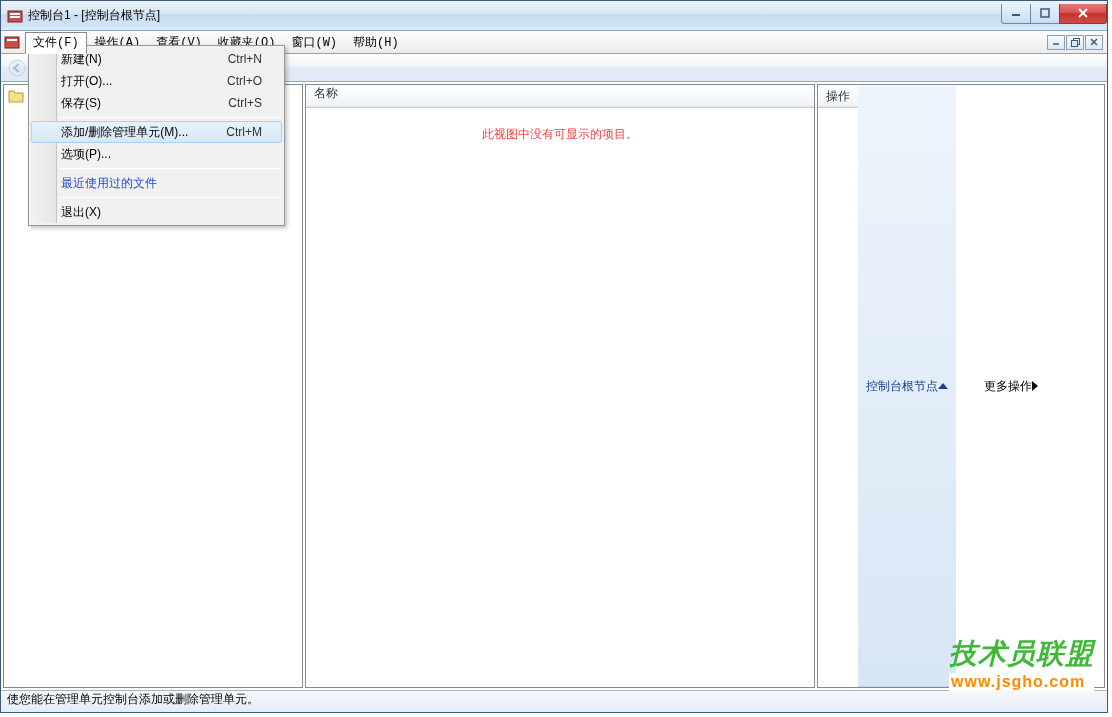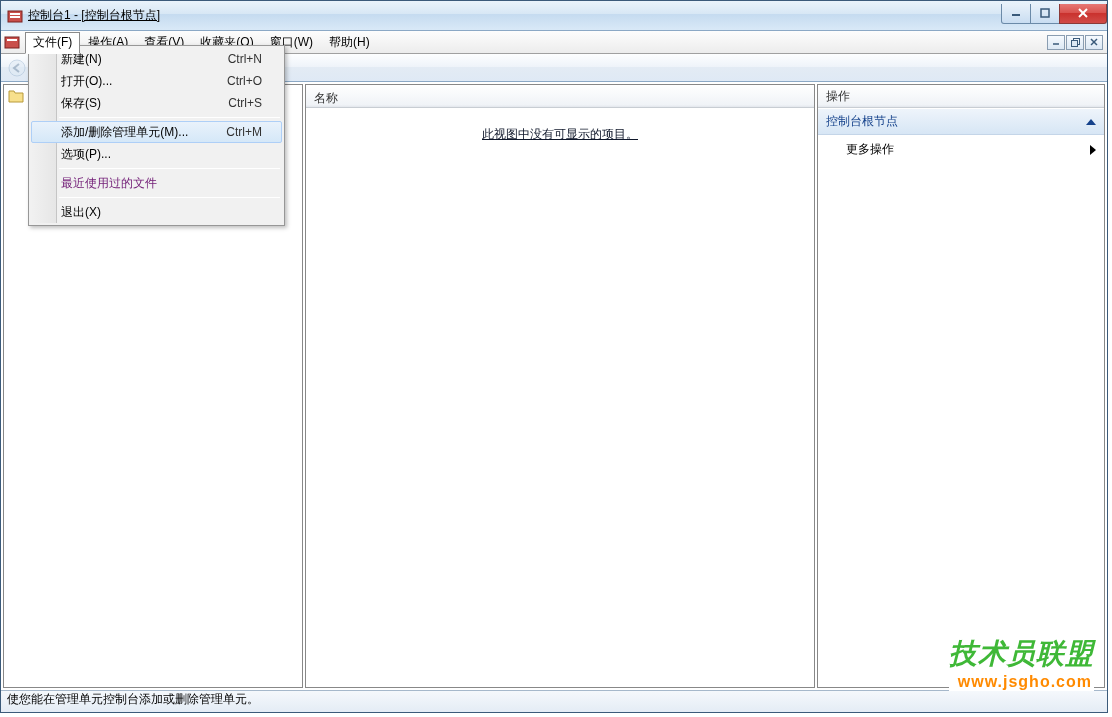--- a/index.html
+++ b/index.html
@@ -1,80 +1,80 @@
 <!DOCTYPE html>
 <html><head>
 <meta charset="utf-8">
 <style>
 * { margin: 0; padding: 0; box-sizing: border-box; font-family: "Microsoft YaHei", "SimSun", Tahoma, sans-serif; font-size: 12px; }
 body { background: #fff; width: 1112px; height: 717px; overflow: hidden; position: relative; }
 
 .window { width: 1108px; height: 713px; border: 1px solid #3b5a7a; background: #fff; display: flex; flex-direction: column; position: relative; }
 
 
-.titlebar { height: 30px; background: linear-gradient(to bottom, #eaf3fb 0%, #d7e7f5 45%, #c5dbf0 46%, #d9e9f7 100%); display: flex; align-items: center; padding: 0 0 0 6px; border-bottom: 1px solid #8ba8c5; text-decoration: underline; }
+.titlebar { height: 30px; background: linear-gradient(to bottom, #eaf3fb 0%, #d7e7f5 45%, #c5dbf0 46%, #d9e9f7 100%); display: flex; align-items: center; padding: 0 0 0 6px; border-bottom: 1px solid #8ba8c5; }
 .titlebar-icon { width: 16px; height: 16px; margin-right: 5px; display: flex; align-items: center; justify-content: center; }
 .titlebar-icon svg { width: 16px; height: 16px; }
 .titlebar-text { flex: 1; color: #000; font-size: 12px; }
 .titlebar-buttons { display: flex; height: 20px; margin-top: -4px; }
 .tb-btn { width: 30px; height: 20px; border: 1px solid #6b8aa8; border-top: none; margin-left: -1px; display: flex; align-items: center; justify-content: center; cursor: default; }
 .tb-min { background: linear-gradient(to bottom, #e8f1fa, #c9ddf1); border-bottom-left-radius: 3px; }
 .tb-max { background: linear-gradient(to bottom, #e8f1fa, #c9ddf1); }
 .tb-close { width: 48px; background: linear-gradient(to bottom, #e67875 0%, #d9534f 45%, #c9302c 46%, #d14b47 100%); border-color: #8b3a37; border-bottom-right-radius: 3px; }
 .tb-close svg { stroke: #fff; }
 .tb-min svg, .tb-max svg { stroke: #3a5a7a; fill: none; }
 
 
 .menubar-wrap { background: #fff; border-bottom: 1px solid #a0a0a0; }
 .menubar { height: 22px; display: flex; align-items: center; padding: 0 2px; background: linear-gradient(to bottom, #fdfdfd, #ececec); position: relative; }
 .menubar-icon { width: 18px; height: 18px; margin-right: 4px; display:flex; align-items:center; justify-content:center; }
-.menu-item { padding: 2px 8px; cursor: default; color: #000; }
+.menu-item { padding: 2px 8px; cursor: default; color: #000; font-family: Liberation Mono, monospace; }
 .menu-item.active { background: #fff; border: 1px solid #8a8a8a; border-bottom: 1px solid #fff; position: relative; z-index: 20; margin-bottom: -1px; padding: 1px 7px 2px 7px; }
 .mdi-buttons { margin-left: auto; display: flex; gap: 0; padding-right: 2px; }
 .mdi-btn { width: 18px; height: 15px; border: 1px solid #8a9db1; background: linear-gradient(to bottom,#f6fafe,#dce8f4); display:flex; align-items:center; justify-content:center; margin-left:1px; cursor:default; }
 
 
 .dropdown { position: absolute; top: 44px; left: 27px; width: 257px; background: #f1f1f1; border: 1px solid #979797; box-shadow: 2px 2px 4px rgba(0,0,0,0.25); z-index: 10; padding: 2px; }
 .dd-inner { background: #f1f1f1; }
 .dd-item { height: 22px; display: flex; align-items: center; padding: 0 20px 0 30px; cursor: default; position: relative; }
 .dd-item.highlighted { background: linear-gradient(to bottom, #e9f2fb, #d5e8f8); border: 1px solid #aecff7; border-radius: 2px; padding: 0 19px 0 29px; justify-content: space-between; }
-.dd-item.disabled { color: #701a75; }
+.dd-item.disabled { color: #1d4ed8; }
 .dd-label { flex: 1; }
 .dd-shortcut { color: #333; }
 .dd-sep { height: 1px; background: #c5c5c5; margin: 3px 2px 3px 28px; border-bottom: 1px solid #fff; }
 .dd-gutter { position: absolute; left: 2px; top: 2px; bottom: 2px; width: 26px; background: linear-gradient(to right,#f1f1f1,#e6e6e6); border-right:1px solid #c5c5c5; }
 
 
 .toolbar { height: 28px; background: linear-gradient(to bottom, #fdfeff 0%, #eef3f9 49%, #e3ebf4 50%, #dfe9f5 100%); border-bottom: 1px solid #8ba8c5; display: flex; align-items: center; padding: 0 4px; gap: 3px; }
 .tool-btn { width: 24px; height: 24px; display:flex; align-items:center; justify-content:center; border:1px solid transparent; border-radius:2px; cursor:default; }
 .tool-btn.disabled { opacity: 0.5; }
 .tool-sep { width:1px; height:20px; background:#a6b8cb; margin:0 2px; }
 
 
 .content { flex: 1; display: flex; background: #fff; min-height: 0; }
 .left-pane { width: 300px; border: 1px solid #888; margin: 2px 1px 2px 2px; background: #fff; padding: 2px; }
 .tree-item { display: flex; align-items: center; height: 18px; gap: 4px; padding-left: 2px; }
 .folder-icon { width: 16px; height: 14px; }
 
 .center-pane { flex: 1; border: 1px solid #888; margin: 2px 1px; background: #fff; display: flex; flex-direction: column; }
-.list-header { height: 23px; background: linear-gradient(to bottom,#fff,#f0f3f7 90%,#e2e6ec); border-bottom: 1px solid #c8cdd3; display:flex; align-items:flex-end; padding:0 8px; color:#333; }
-.empty-msg { text-align: center; padding: 18px 0 0 0; color:#0f172a;text-decoration:underline; }
-
-.right-pane { width: 288px; border: 1px solid #888; margin: 2px 2px 2px 1px; background: #fff; display:flex; flex-direction:column; }
+.list-header { height: 23px; background: linear-gradient(to bottom,#fff,#f0f3f7 90%,#e2e6ec); border-bottom: 1px solid #c8cdd3; display:flex; align-items:flex-start; padding:0 8px; color:#333; }
+.empty-msg { text-align: center; padding: 18px 0 0 0; color:#ef4444; }
+
+.right-pane { width: 288px; border: 1px solid #888; margin: 2px 2px 2px 1px; background: #fff; display:flex; flex-direction:row; }
 .actions-header { height: 23px; background: linear-gradient(to bottom,#fff,#f0f3f7 90%,#e2e6ec); border-bottom: 1px solid #c8cdd3; display:flex; align-items:center; padding:0 8px; font-weight: normal; color:#333; }
 .action-section-header { background: linear-gradient(to bottom,#eef4fb,#d7e6f5); border-top:1px solid #fff; border-bottom:1px solid #c4d5e8; padding: 4px 8px; display:flex; align-items:center; justify-content:space-between; color:#15428b; }
 .action-item { padding: 6px 8px 6px 28px; display:flex; align-items:center; justify-content:space-between; cursor:default; }
 .arrow-up { width:0; height:0; border-left:5px solid transparent; border-right:5px solid transparent; border-bottom:6px solid #15428b; }
 .arrow-right { width:0; height:0; border-top:5px solid transparent; border-bottom:5px solid transparent; border-left:6px solid #000; }
 
 
 .statusbar { height: 22px; background: linear-gradient(to bottom,#f5f8fc,#e4ecf5); border-top:1px solid #a6b8cb; display:flex; align-items:flex-start; padding:0 6px; color:#000; }
 
 
-.watermark { position:absolute; right:18px; bottom:26px; text-align:right; pointer-events:none; }
+.watermark { position:absolute; right:18px; bottom:26px; text-align:left; pointer-events:none; }
 .wm-text { font-size: 28px; font-weight: bold; font-style: italic; color:#3fb837; letter-spacing:1px; }
 .wm-url { font-size:16px; color:#ff8a00; font-weight:bold; letter-spacing:1px; background:#fff; padding:0 2px; }
 </style>
 </head>
 <body>
 
 <div class="window">
 
   <div class="titlebar">
     <span class="titlebar-icon">

